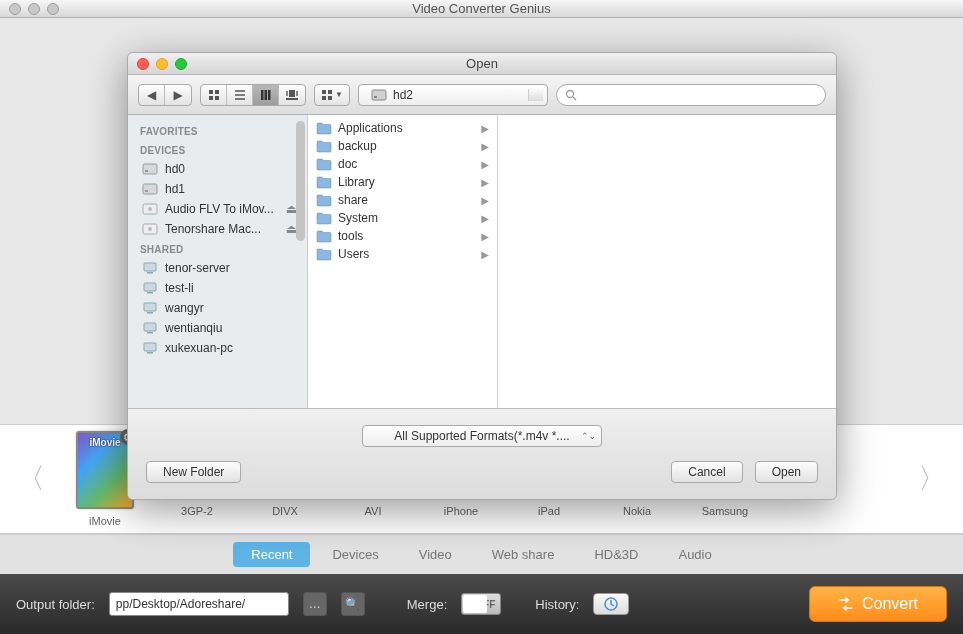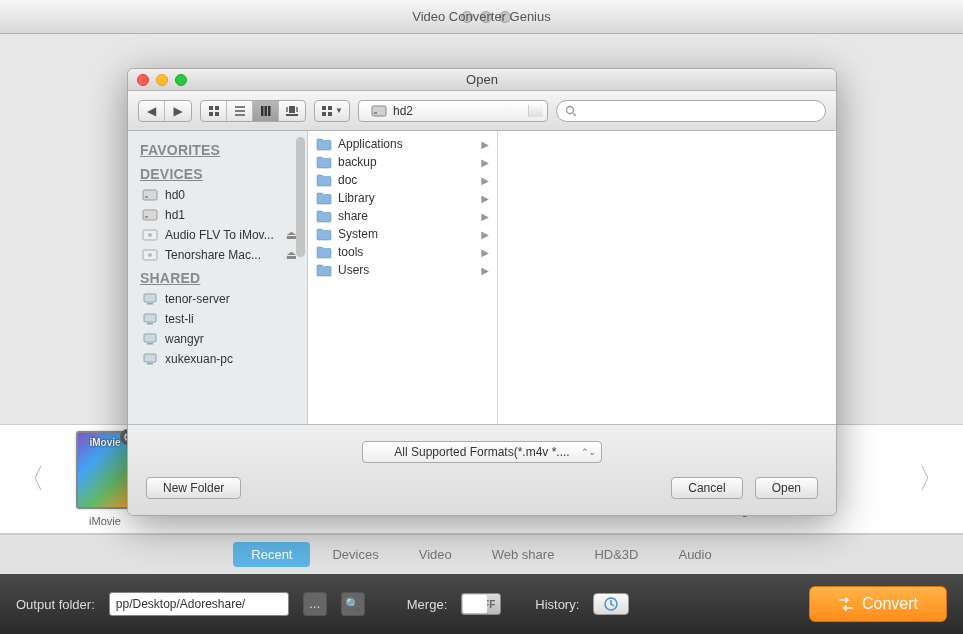--- a/index.html
+++ b/index.html
@@ -1,20 +1,20 @@
 <!DOCTYPE html>
 <html><head>
 <meta charset="utf-8">
 <style>
 * { margin: 0; padding: 0; box-sizing: border-box; font-family: "Lucida Grande", "Helvetica Neue", Arial, sans-serif; }
 body { width: 963px; height: 634px; background: #f0f0f0; overflow: hidden; position: relative; }
 
 
 .app-window { width: 100%; height: 100%; background: #e8e8e8; display: flex; flex-direction: column; }
-.app-titlebar { height: 34px; background: linear-gradient(#f7f7f7, #d8d8d8); border-bottom: 1px solid #b0b0b0; display: flex; align-items: center; position: relative; justify-content: center; }
+.app-titlebar { height: 18px; background: linear-gradient(#f7f7f7, #d8d8d8); border-bottom: 1px solid #b0b0b0; display: flex; align-items: center; position: relative; }
 .traffic-lights { display: flex; gap: 7px; padding-left: 9px; }
 .tl { width: 12px; height: 12px; border-radius: 50%; background: #c8c8c8; border: 1px solid #a0a0a0; }
 .app-title { position: absolute; left: 0; right: 0; text-align: center; font-size: 13px; color: #555; pointer-events: none; }
 
 .app-header { height: 70px; background: linear-gradient(#5a5a5a, #3a3a3a); display: flex; align-items: center; padding: 0 18px; gap: 12px; }
 .app-logo { width: 40px; height: 40px; border-radius: 50%; background: conic-gradient(#4fc3f7,#81d4fa,#4dd0e1,#26c6da,#4fc3f7); display:flex;align-items:center;justify-content:center; }
 .app-logo-inner { width:22px;height:22px;background:#fff;border-radius:3px; }
 .app-brand { color: #eee; font-size: 15px; font-style: italic; }
 
 .app-body { flex: 1; background: #e8e8e8; position: relative; }
@@ -59,21 +59,21 @@
 .seg-btn { width:26px; display:flex;align-items:center;justify-content:center; border-right:1px solid #bbb; font-size:12px; color:#555; cursor:pointer; }
 .seg-btn:last-child { border-right:none; }
 .seg-btn.active { background:linear-gradient(#b8b8b8,#9d9d9d); color:#222; }
 .path-select { flex:0 0 190px; height:22px; border:1px solid #aaa; border-radius:4px; background:linear-gradient(#fff,#eee); display:flex; align-items:center; padding:0 12px; gap:6px; font-size:12px; color:#333; position:relative; }
 .path-select::after { content:""; position:absolute; right:4px; top:4px; bottom:4px; width:14px; border-left:1px solid #ccc; background:linear-gradient(#fafafa,#ddd); }
 .search-field { flex:1; height:22px; border:1px solid #aaa; border-radius:11px; background:#fff; display:flex; align-items:center; padding:0 8px; gap:4px; font-size:12px; color:#999; }
 
 .dlg-body { flex:1; display:flex; background:#fff; border-bottom:1px solid #bbb; overflow:hidden; }
 .sidebar { width:180px; background:#e8ecef; border-right:1px solid #ccc; overflow-y:auto; padding:6px 0; font-size:12px; position:relative; }
 .sidebar::-webkit-scrollbar { width:15px; }
-.sb-header { padding:5px 12px 3px; font-size:14px; font-weight:bold; color:#8a8a8a; text-transform:uppercase; letter-spacing:.2px;text-decoration:underline; }
+.sb-header { padding:5px 12px 3px; font-size:10px; font-weight:bold; color:#8a8a8a; text-transform:uppercase; letter-spacing:.2px; }
 .sb-item { padding:3px 10px 3px 14px; display:flex; align-items:center; gap:7px; color:#333; cursor:pointer; }
 .sb-icon { width:16px; height:14px; display:inline-flex;align-items:center;justify-content:center; }
 .sb-eject { margin-left:auto; color:#888; }
 .side-scroll { position:absolute; right:2px; top:6px; width:9px; height:120px; background:#c4c4c4; border-radius:5px; }
 
 .file-pane { flex:1; display:flex; }
 .file-col { width:190px; border-right:1px solid #d4d4d4; padding:4px 0; font-size:12px; }
 .file-col.blank { flex:1; border-right:none; }
 .file-row { padding:2px 8px 2px 8px; display:flex; align-items:center; gap:6px; color:#333; cursor:pointer; }
 .file-row .chev { margin-left:auto; color:#999; font-size:10px; }
@@ -306,20 +306,27 @@
                 <rect x="2" y="2" width="12" height="8" rx="1" fill="#cfd8e2" stroke="#8aa"></rect>
                 <rect x="5" y="11" width="6" height="1.5" fill="#8aa"></rect>
               </svg>
               <span>wangyr</span>
             </div>
             <div class="sb-item">
               <svg class="sb-icon" width="16" height="14" viewBox="0 0 16 14">
                 <rect x="2" y="2" width="12" height="8" rx="1" fill="#cfd8e2" stroke="#8aa"></rect>
                 <rect x="5" y="11" width="6" height="1.5" fill="#8aa"></rect>
               </svg>
+              <span>wentianqiu</span>
+            </div>
+            <div class="sb-item">
+              <svg class="sb-icon" width="16" height="14" viewBox="0 0 16 14">
+                <rect x="2" y="2" width="12" height="8" rx="1" fill="#cfd8e2" stroke="#8aa"></rect>
+                <rect x="5" y="11" width="6" height="1.5" fill="#8aa"></rect>
+              </svg>
               <span>xukexuan-pc</span>
             </div>
           </div>
         <div class="file-pane">
           <div class="file-col" id="file-col">
               <div class="file-row">
                 <svg class="folder-icon" width="16" height="14" viewBox="0 0 16 14">
                   <path d="M1 3c0-.6.4-1 1-1h4l1.5 1.5H14c.6 0 1 .4 1 1V12c0 .6-.4 1-1 1H2c-.6 0-1-.4-1-1V3z" fill="#8bb7e0" stroke="#5a8bb8" stroke-width=".5"></path>
                 </svg>
                 <span>Applications</span>

